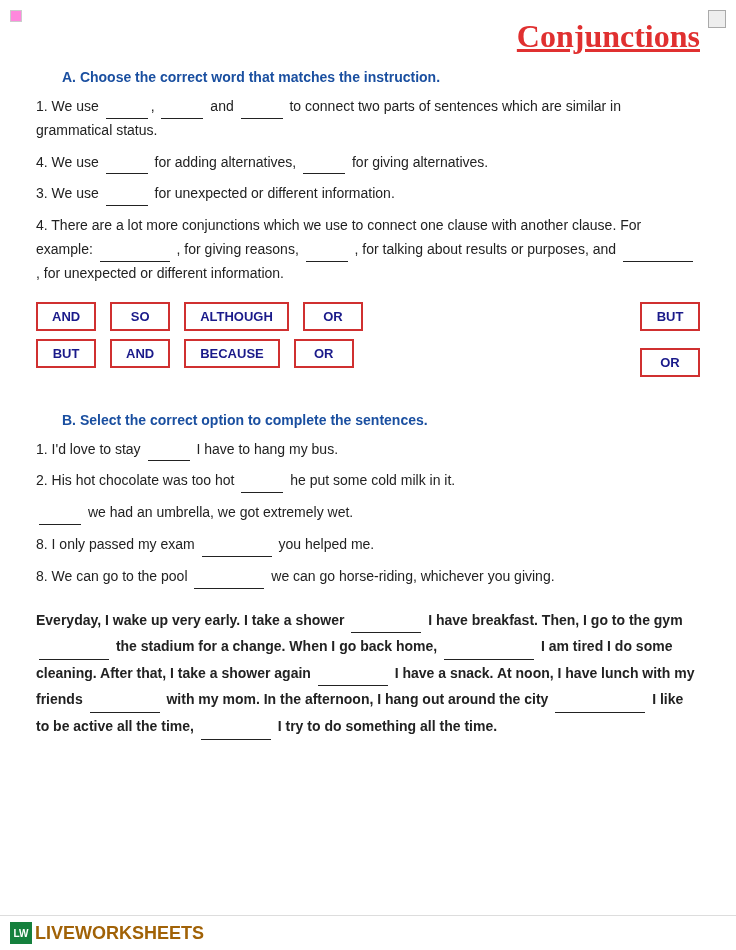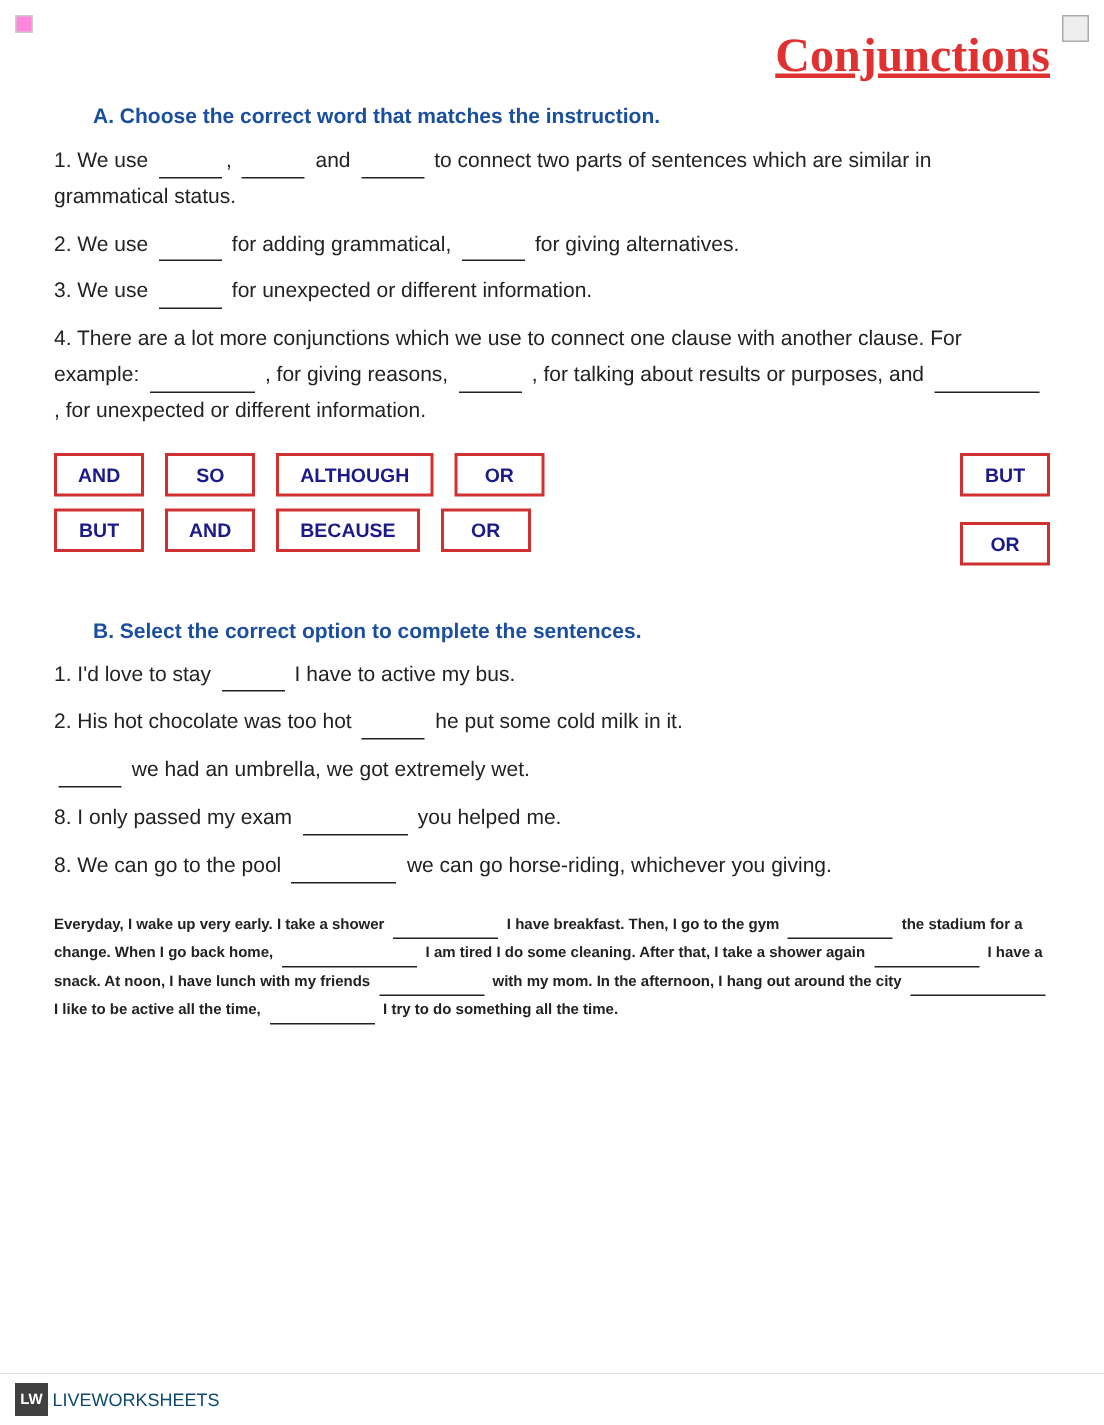--- a/index.html
+++ b/index.html
@@ -65,21 +65,21 @@
       display: inline-block;
     }
     .section-b {
       margin-top: 20px;
     }
     .section-c {
       margin-top: 18px;
     }
     .cloze-para {
       line-height: 1.9;
-      font-size: 10px;
+      font-size: 14px;
       font-weight: bold;
     }
     .footer {
       position: fixed;
       bottom: 0;
       left: 0;
       width: 736px;
       background: #fff;
       border-top: 1px solid #ddd;
       display: flex;
@@ -90,21 +90,21 @@
       color: #e03030;
     }
     .footer-logo {
       display: flex;
       align-items: center;
       gap: 3px;
     }
     .footer-icon {
       width: 22px;
       height: 22px;
-      background: #404040;
+      background: #15803d;
       display: flex;
       align-items: center;
       justify-content: center;
       color: white;
       font-size: 10px;
       font-weight: bold;
     }
     .corner-icon {
       position: absolute;
       top: 10px;
@@ -142,23 +142,23 @@
   <div class="question-block">
     <span>1. We use </span>
     <span class="blank blank-sm"></span><span>,</span>
     <span class="blank blank-sm"></span>
     <span> and </span>
     <span class="blank blank-sm"></span>
     <span> to connect two parts of sentences which are similar in grammatical status.</span>
   </div>
 
   <div class="question-block">
-    <span>2. We use </span>
-    <span class="blank blank-sm"></span>
-    <span> for adding grammatical, </span>
+    <span>4. We use </span>
+    <span class="blank blank-sm"></span>
+    <span> for adding alternatives, </span>
     <span class="blank blank-sm"></span>
     <span> for giving alternatives.</span>
   </div>
 
   <div class="question-block">
     <span>3. We use </span>
     <span class="blank blank-sm"></span>
     <span> for unexpected or different information.</span>
   </div>
 
@@ -196,21 +196,21 @@
     </div>
   </div>
 </div>
 
 <div class="section-b">
   <div class="section-title">B.  Select the correct option to complete the sentences.</div>
 
   <div class="question-block">
     <span>1. I'd love to stay </span>
     <span class="blank blank-sm"></span>
-    <span> I have to active my bus.</span>
+    <span> I have to hang my bus.</span>
   </div>
 
   <div class="question-block">
     <span>2. His hot chocolate was too hot </span>
     <span class="blank blank-sm"></span>
     <span> he put some cold milk in it.</span>
   </div>
 
   <div class="question-block">
     <span class="blank blank-sm"></span>
@@ -251,15 +251,15 @@
     <span> I try to do something all the time.</span>
   </div>
 </div>
 
 <div style="height:40px;"></div>
 <div class="footer">
   <div class="footer-logo">
     <div class="footer-icon">
       <span>LW</span>
     </div>
-    <span style="color:#0c4a6e; font-weight:normal; font-size:12px;">LIVEWORKSHEETS</span>
+    <span style="color:#a16207; font-weight:bold; font-size:18px;">LIVEWORKSHEETS</span>
   </div>
 </div>
 
 </body></html>

